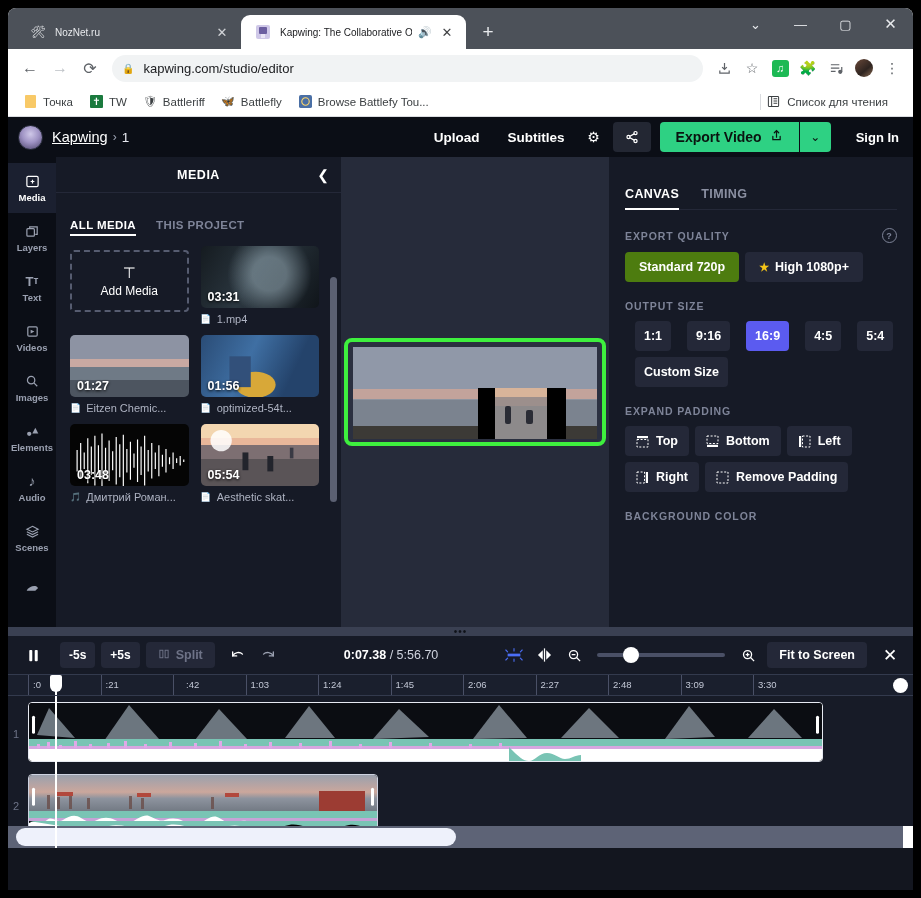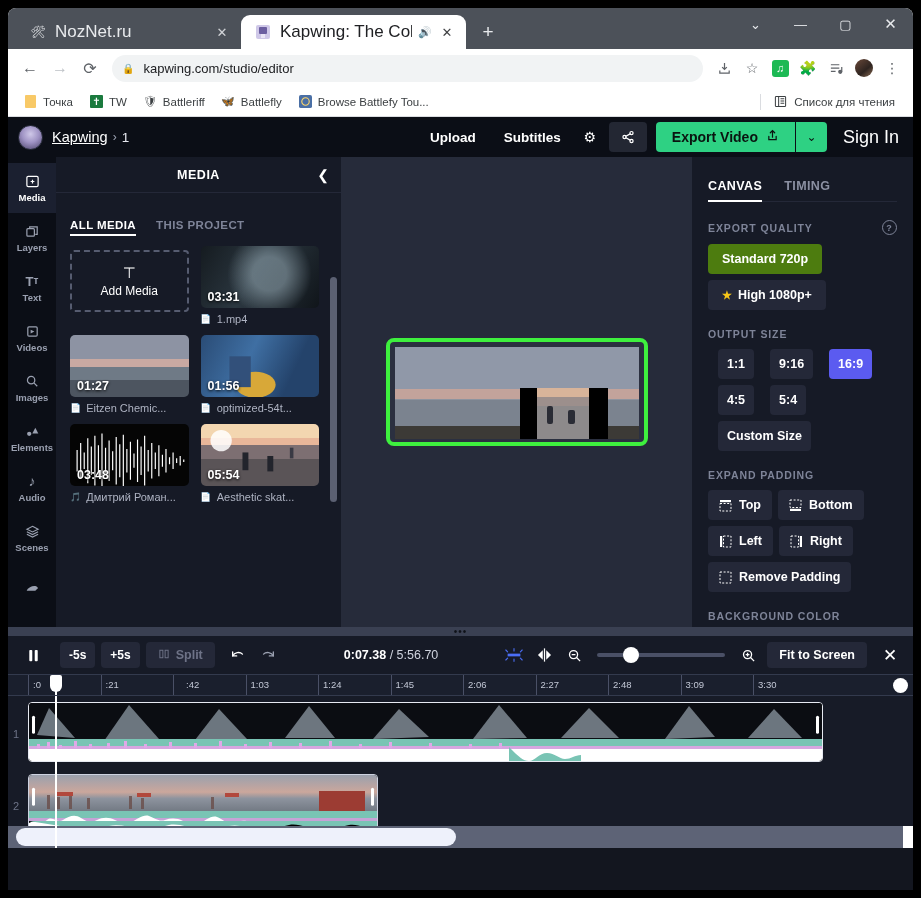--- a/index.html
+++ b/index.html
@@ -32,21 +32,21 @@
   .tab.active {
     background: #fff; color: #202124; width: 225px;
   }
   .tab-favicon {
     width: 16px; height: 16px; margin-right: 9px; flex: none;
     display: flex; align-items: center; justify-content: center;
     font-size: 12px; line-height: 1;
   }
   .tab-title {
     flex: 1; white-space: nowrap; overflow: hidden;
-    text-overflow: clip; font-size: 17px;
+    text-overflow: clip; font-size: 10px;
   }
   .tab-audio { margin: 0 6px; font-size: 11px; opacity: .85; }
   .tab-close {
     width: 18px; height: 18px; border-radius: 50%;
     display: flex; align-items: center; justify-content: center;
     font-size: 13px; flex: none; opacity: .85;
   }
   .newtab {
     width: 28px; height: 28px; margin: 0 0 3px 8px;
     color: #e8eaed; font-size: 19px; display: flex;
@@ -101,21 +101,21 @@
   }
   .bm {
     display: flex; align-items: center; gap: 5px; padding: 3px 6px;
     font-size: 11.5px; color: #3c4043; border-radius: 4px;
     white-space: nowrap;
   }
   .bm-ic { width: 15px; height: 15px; display: flex; align-items: center; justify-content: center; font-size: 11px; }
   .bm-folder { width: 11px; height: 13px; background: #f8c967; border-radius: 1px; }
   .bm-tw { width: 13px; height: 13px; background: #1a7a3e; color: #fff; font-size: 10px; display:flex;align-items:center;justify-content:center;border-radius:1px;}
   .bm-right {
-    position: absolute; right: 18px; display: flex; align-items: center;
+    position: absolute; right: 25px; display: flex; align-items: center;
     gap: 6px; font-size: 11.5px; color: #3c4043;
   }
   .bm-sep { position: absolute; right: 152px; width: 1px; height: 16px; background: #dadce0; }
 
   
   .app {
     position: relative; width: 905px; height: 773px;
     background: #13161f; overflow: hidden;
   }
   .app-header {
@@ -149,21 +149,21 @@
   .export-btn {
     height: 30px; background: #2ed183; border-radius: 4px 0 0 4px;
     display: flex; align-items: center; gap: 8px; padding: 0 16px;
     color: #0a1410; font-size: 14px; font-weight: bold;
   }
   .export-caret {
     height: 30px; width: 32px; background: #2ed183; border-radius: 0 4px 4px 0;
     border-left: 1px solid #0b0e16; display: flex; align-items: center;
     justify-content: center; color: #0a1410; font-size: 12px;
   }
-  .signin { font-size: 18px; color: #fff; font-weight: normal; padding-left: 16px; }
+  .signin { font-size: 13px; color: #fff; font-weight: bold; padding-left: 25px; }
 
   .app-body { display: flex; height: 470px; }
 
   
   .rail {
     width: 48px; background: #0b0e16; padding-top: 6px; flex: none;
     position: relative; overflow: hidden;
   }
   .rail-item {
     height: 50px; display: flex; flex-direction: column; align-items: center;
@@ -250,21 +250,21 @@
     background: #000;
   }
   .canvas-overlay-inner {
     position: absolute; left: 17px; top: 0; width: 52px; height: 52px;
     background: linear-gradient(#d8b49a 0 18%, #9c8f8c 18% 34%, #8d8a8b 34% 100%);
   }
   .skater { position: absolute; background: #2a2c35; border-radius: 2px; }
 
   
   .right-panel {
-    width: 221px; background: #161a26; flex: none; padding: 8px 16px;
+    width: 304px; background: #161a26; flex: none; padding: 16px 16px;
     position: relative;
   }
   .rp-tabs { display: flex; gap: 22px; padding: 14px 0 0 0; }
   .rpt { font-size: 12.5px; font-weight: bold; letter-spacing: .4px; color: #8b90a2; padding-bottom: 7px; }
   .rpt.active { color: #fff; border-bottom: 2.5px solid #fff; }
   .rp-divider { height: 1px; background: #242838; margin-top: -1px; }
   .rp-sec {
     font-size: 10.5px; font-weight: bold; letter-spacing: .9px;
     color: #7e8498; margin: 18px 0 9px;
   }

